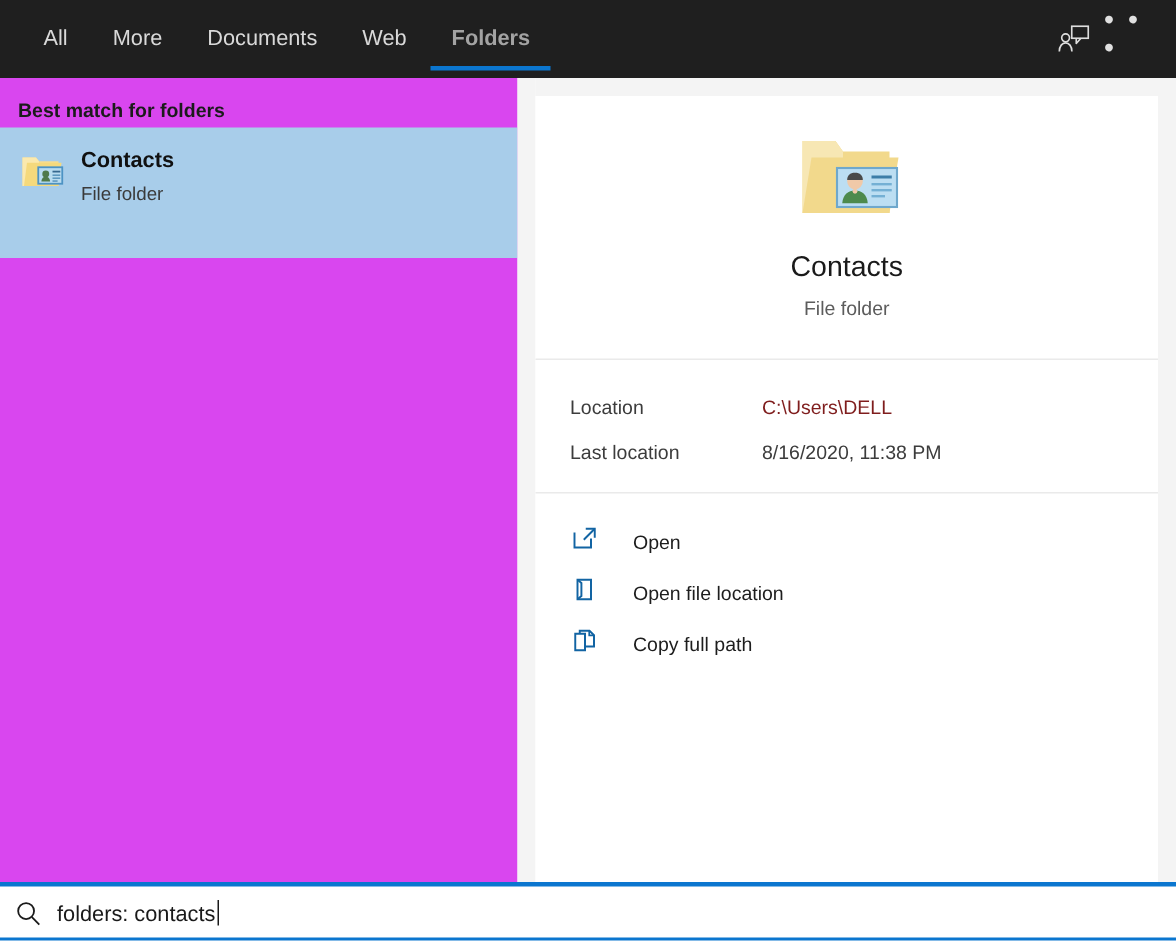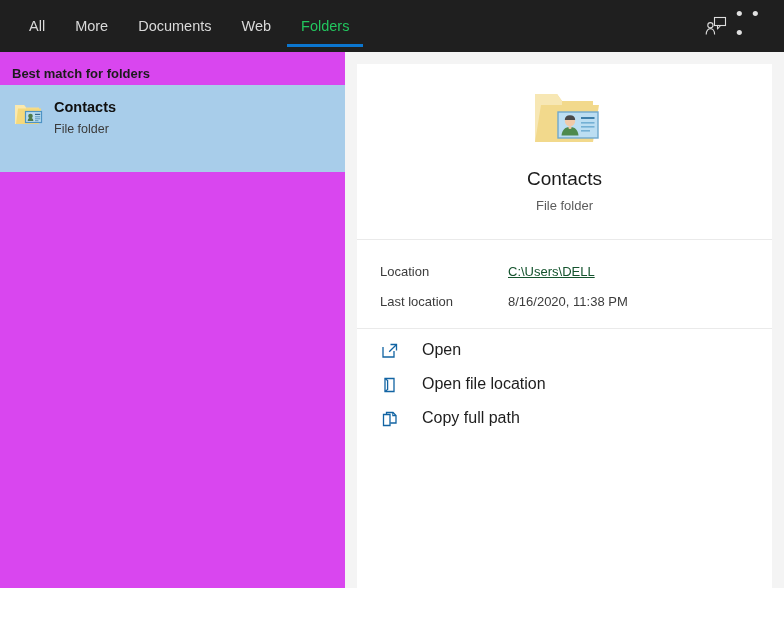--- a/index.html
+++ b/index.html
@@ -40,22 +40,22 @@
     height: 52px;
     display: flex;
     align-items: center;
     padding: 0 15px;
     color: #d9d9d9;
     font-size: 14.5px;
     cursor: default;
     white-space: nowrap;
   }
   .tab.active {
-    color: #22c55e;
-    font-weight: normal;
+    color: #a3a3a3;
+    font-weight: bold;
   }
   .tab.active .tab-underline {
     position: absolute;
     left: 1px;
     right: 1px;
     bottom: 5px;
     height: 3px;
     background: #0b76cf;
   }
   .tab .caret {
@@ -206,34 +206,33 @@
   }
   .detail-label {
     width: 108px;
     color: #3c3c3c;
     flex: 0 0 auto;
   }
   .detail-value {
     color: #3c3c3c;
   }
   .detail-value.link {
-    color: #14532d;
-    text-decoration: underline;
+    color: #7f1d1d;
     cursor: pointer;
   }
   .actions-block {
     padding: 12px 0 0 0;
   }
   .action-row {
     display: flex;
-    align-items: flex-start;
+    align-items: flex-end;
     height: 28px;
     padding-left: 23px;
     margin-bottom: 6px;
-    font-size: 16px;
+    font-size: 13px;
     color: #1d1d1d;
     cursor: default;
   }
   .action-icon {
     width: 20px; height: 20px;
     margin-right: 22px;
     flex: 0 0 auto;
     display: flex;
     align-items: center;
     justify-content: center;
@@ -414,14 +413,25 @@
             <path d="M2.5 4.5 L9 4.5 L9 15.5 L2.5 15.5 Z" fill="none" stroke="#1264a3" stroke-width="1.3"></path>
             <path d="M5.5 4.2 L5.5 2.5 L12 2.5 L15 5.5 L15 13 L9.3 13" fill="none" stroke="#1264a3" stroke-width="1.3"></path>
             <path d="M11.8 2.6 L11.8 5.6 L14.9 5.6" fill="none" stroke="#1264a3" stroke-width="1.1"></path>
           </svg>
         </span>
         <span>Copy full path</span>
       </div>
     </div>
   </div>
 
+  <div class="searchbar">
+    <div class="search-icon-wrap">
+      <svg width="18" height="18" viewBox="0 0 18 18">
+        <circle cx="7.4" cy="7.4" r="5.3" fill="none" stroke="#1a1a1a" stroke-width="1.2"></circle>
+        <path d="M11.3 11.4 L16.2 16.4" fill="none" stroke="#1a1a1a" stroke-width="1.2"></path>
+      </svg>
+    </div>
+    <div class="search-text">
+      <span placeholder="Type here to search">folders: contacts</span><span class="caret-bar"></span>
+    </div>
+  </div>
 
 </div>
 
 </body></html>

